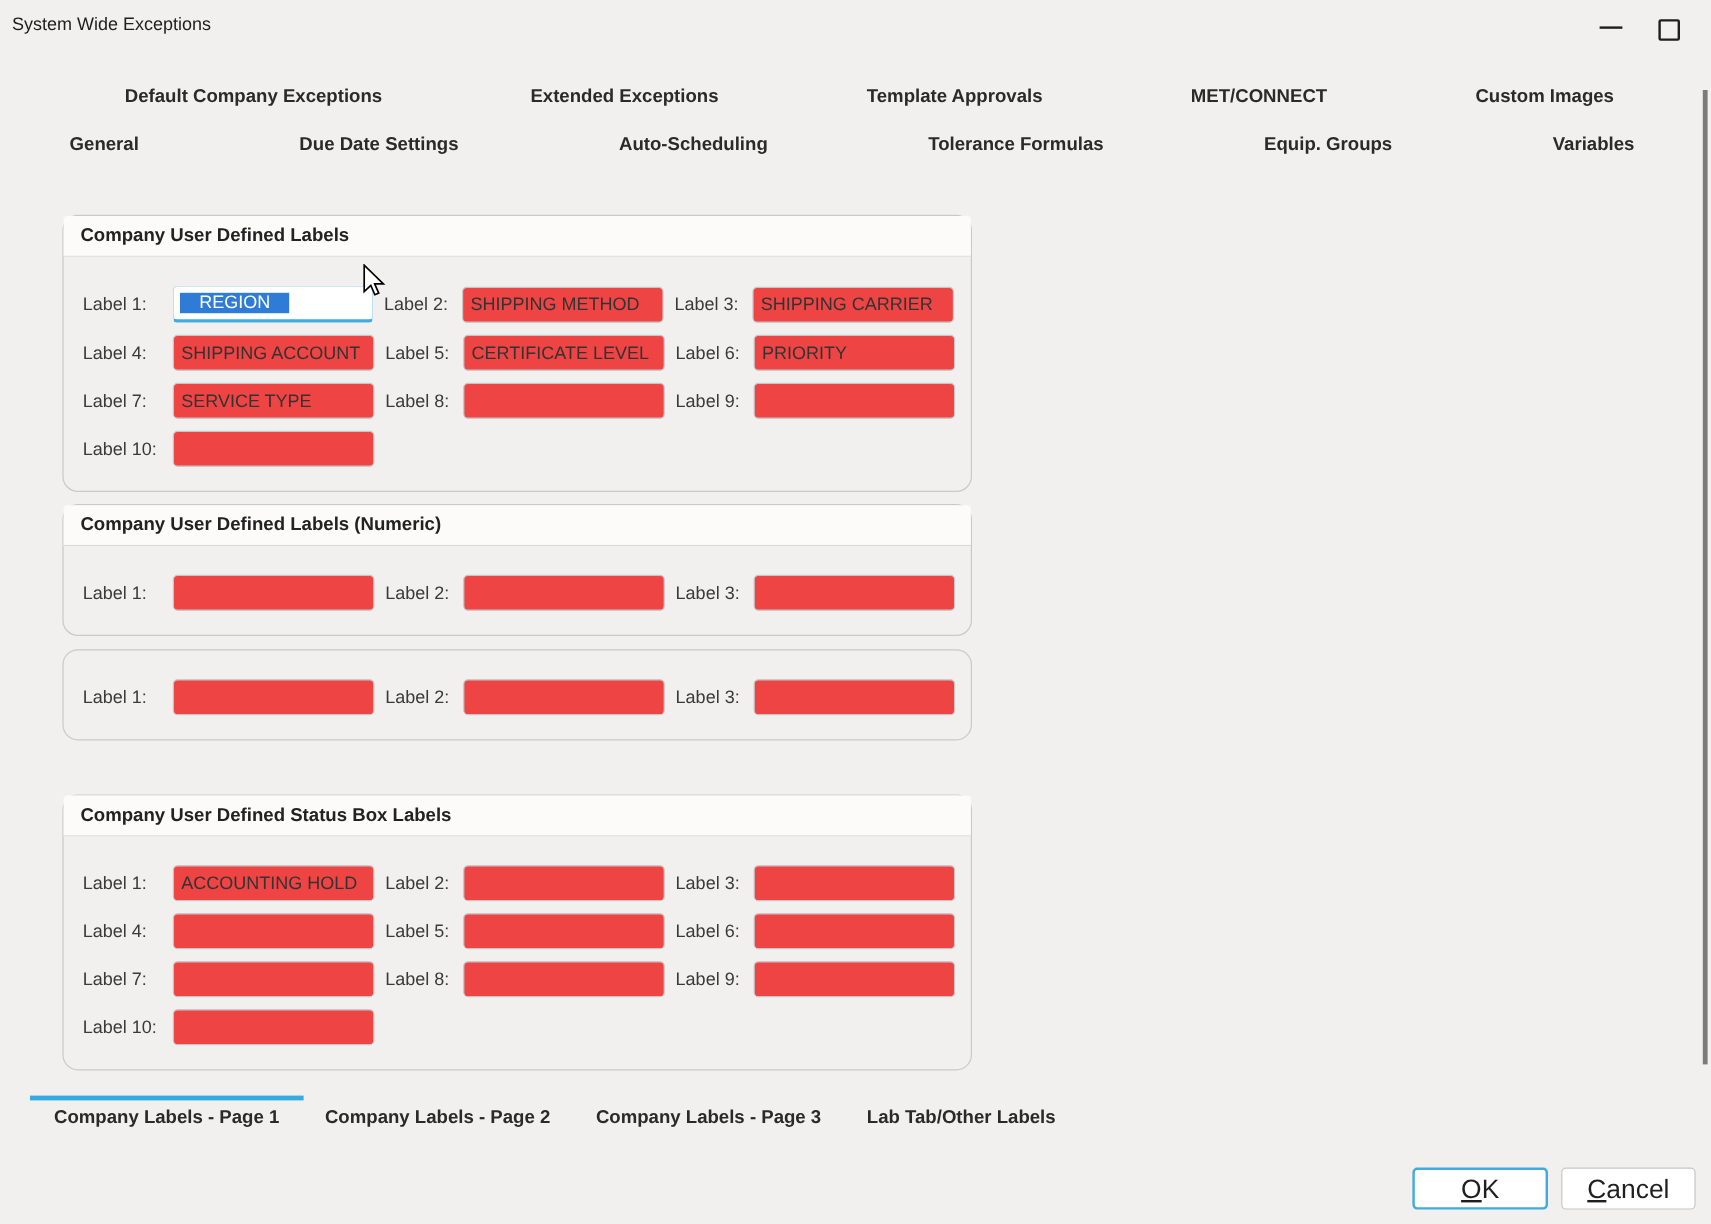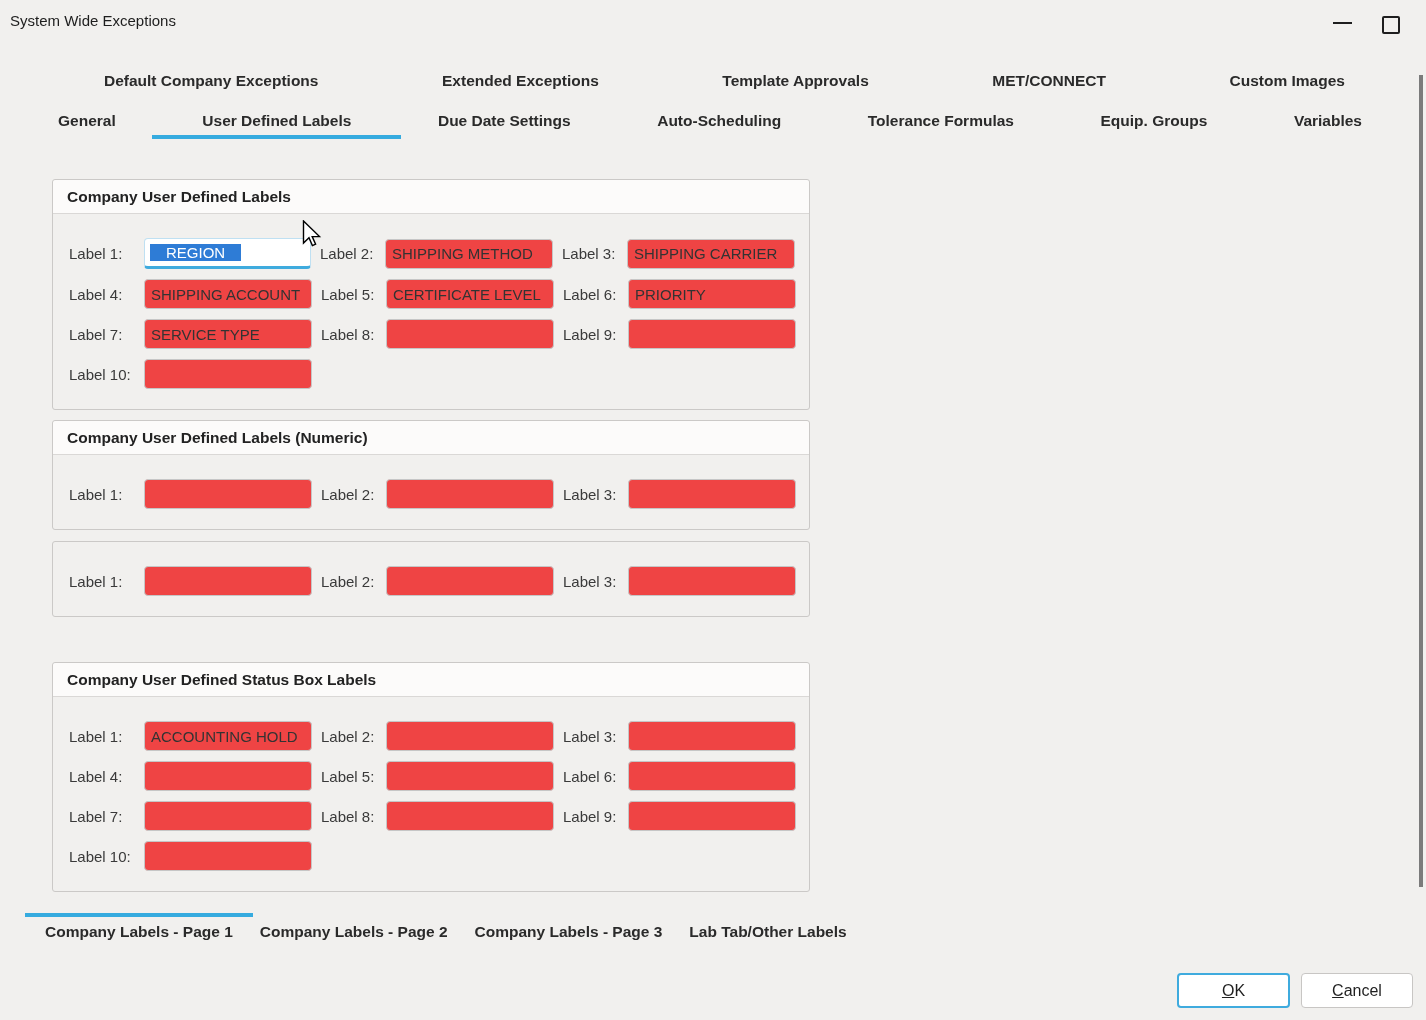--- a/index.html
+++ b/index.html
@@ -13,39 +13,39 @@
   .title{position:absolute;left:10px;top:12px;font-size:15px;color:#1E1E1E}
   .min-glyph{position:absolute;left:1333px;top:22px;width:19px;height:2px;background:#1E1E1E}
   .max-glyph{position:absolute;left:1382px;top:16px;width:14px;height:14px;border:2px solid #1E1E1E;border-radius:2px}
   
   .tabrow{position:absolute;display:flex;justify-content:space-between;font-weight:bold;font-size:15.5px;color:#2A2A2A;white-space:nowrap}
   .tabrow1{left:104px;top:72px;width:1241px}
   .tabrow2{left:58px;top:112px;width:1304px}
   .tab{padding-bottom:5px;border-bottom:4px solid transparent;cursor:default}
   .tab.active{border-bottom-color:#36ABDF;padding-left:50px;padding-right:50px;margin-left:-50px;margin-right:-50px}
   
-  .group{position:absolute;left:52px;width:758px;border:1px solid #CBC9C7;border-radius:3px;background:#F1F0EE;box-sizing:border-box}
+  .group{position:absolute;left:52px;width:758px;border:1px solid #CBC9C7;border-radius:13px;background:#F1F0EE;box-sizing:border-box}
   .group-header{background:#FCFBFA;border-bottom:1px solid #DAD8D6;border-radius:3px 3px 0 0;height:33px;display:flex;align-items:center;padding:0 14px;font-weight:bold;font-size:15.5px;color:#222}
   .group-body{padding:24px 14px 10px 16px}
   .frow{display:flex;align-items:center;margin-bottom:10px}
   .flabel{font-size:15px;color:#3A3A3A;flex-shrink:0}
   .l1{width:75px}
   .l23{width:65px;margin-left:9px}
   .finput{width:168px;height:30px;box-sizing:border-box;border:1px solid #C6C6C6;border-radius:4px;background:#ef4444;
     font-family:"Liberation Sans",sans-serif;font-size:15px;color:#333;padding:0 6px;outline:none}
   .finput-focus{width:168px;height:31px;box-sizing:border-box;border:1px solid #BFE0F2;border-bottom:3px solid #3FABDE;border-radius:4px;
     background:#fff;display:flex;align-items:center;padding:0 5px;font-size:15px;color:#333;overflow:hidden}
   .sel{background:#2E7CD6;color:#fff;padding:0 16px}
   
-  .pagetabs{position:absolute;left:45px;top:913px;display:flex;gap:27px;font-weight:bold;font-size:15.5px;color:#2A2A2A;white-space:nowrap}
+  .pagetabs{position:absolute;left:45px;top:913px;display:flex;gap:38px;font-weight:bold;font-size:15.5px;color:#2A2A2A;white-space:nowrap}
   .ptab{border-top:4px solid transparent;padding-top:6px;cursor:default}
   .ptab.active{border-top-color:#36ABDF;padding-left:20px;padding-right:20px;margin-left:-20px;margin-right:-20px}
   
   .btn{position:absolute;top:973px;height:35px;box-sizing:border-box;background:#fff;border-radius:4px;
-    display:flex;align-items:center;justify-content:center;font-family:"Liberation Sans",sans-serif;font-size:16px;color:#1F1F1F;cursor:default}
+    display:flex;align-items:center;justify-content:center;font-family:"Liberation Sans",sans-serif;font-size:22px;color:#1F1F1F;cursor:default}
   .btn-ok{left:1177px;width:113px;border:2px solid #3FABDE}
   .btn-cancel{left:1301px;width:112px;border:1px solid #C8C6C4}
   .mn{text-decoration:underline}
   
   .scroll-thumb{position:absolute;left:1419px;top:75px;width:4px;height:812px;background:#7B7B7B}
   .cursor{position:absolute;left:302px;top:220px;pointer-events:none}
 </style>
 </head>
 <body>
 
@@ -56,21 +56,20 @@
 <div class="tabrow tabrow1">
   <div class="tab">Default Company Exceptions</div>
   <div class="tab">Extended Exceptions</div>
   <div class="tab">Template Approvals</div>
   <div class="tab">MET/CONNECT</div>
   <div class="tab">Custom Images</div>
 </div>
 
 <div class="tabrow tabrow2">
   <div class="tab">General</div>
-  <div class="tab active">User Defined Labels</div>
   <div class="tab">Due Date Settings</div>
   <div class="tab">Auto-Scheduling</div>
   <div class="tab">Tolerance Formulas</div>
   <div class="tab">Equip. Groups</div>
   <div class="tab">Variables</div>
 </div>
 
 <div class="group" style="top:179px">
   <div class="group-header">Company User Defined Labels</div>
   <div class="group-body">

